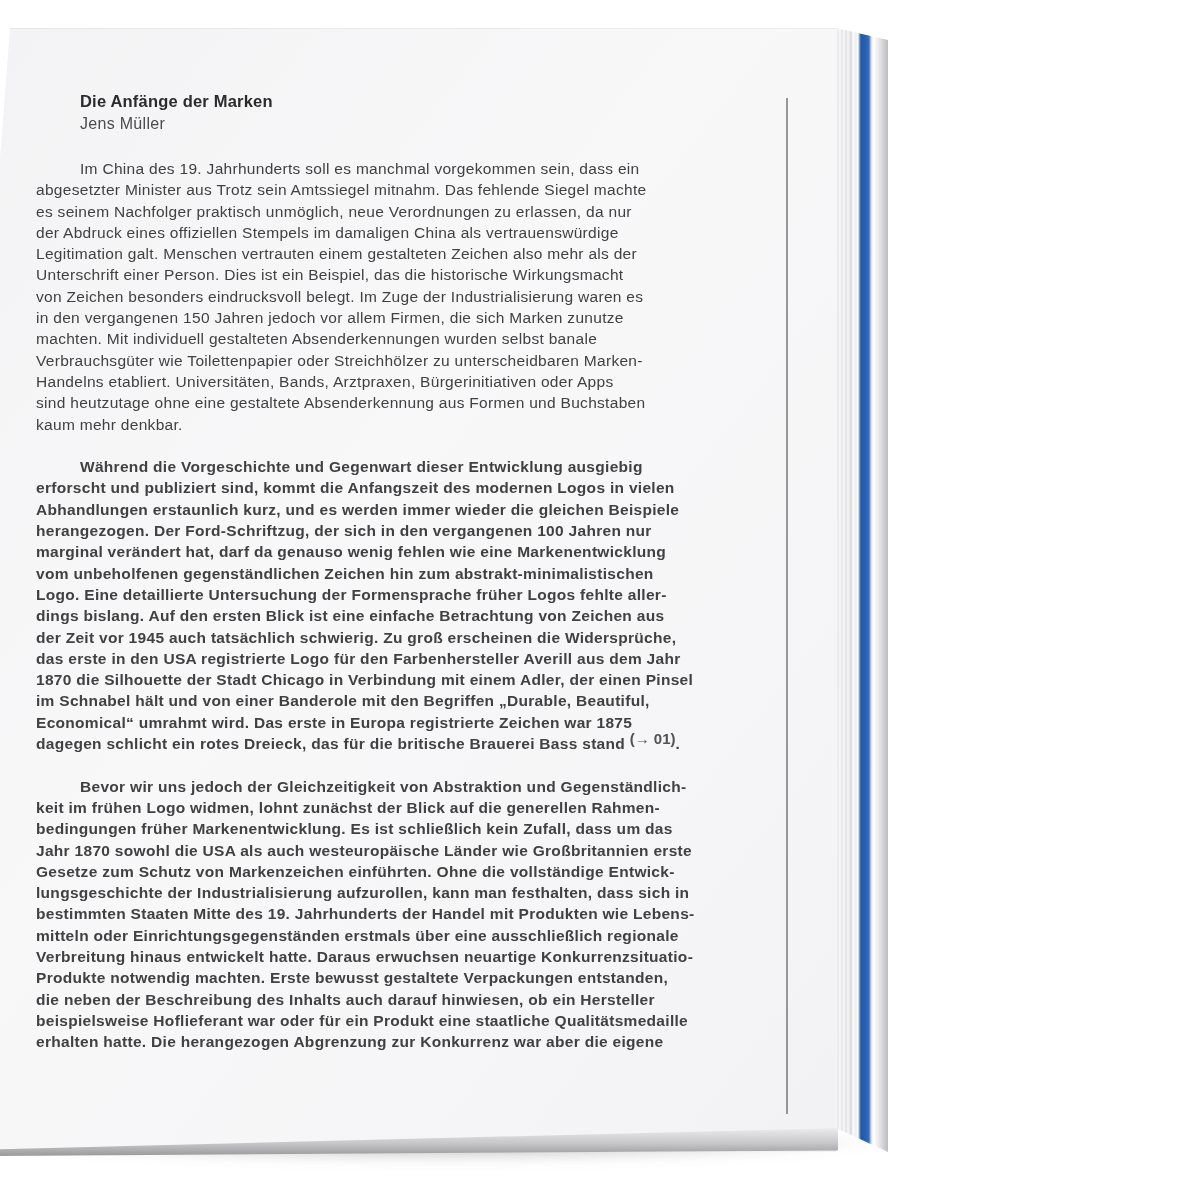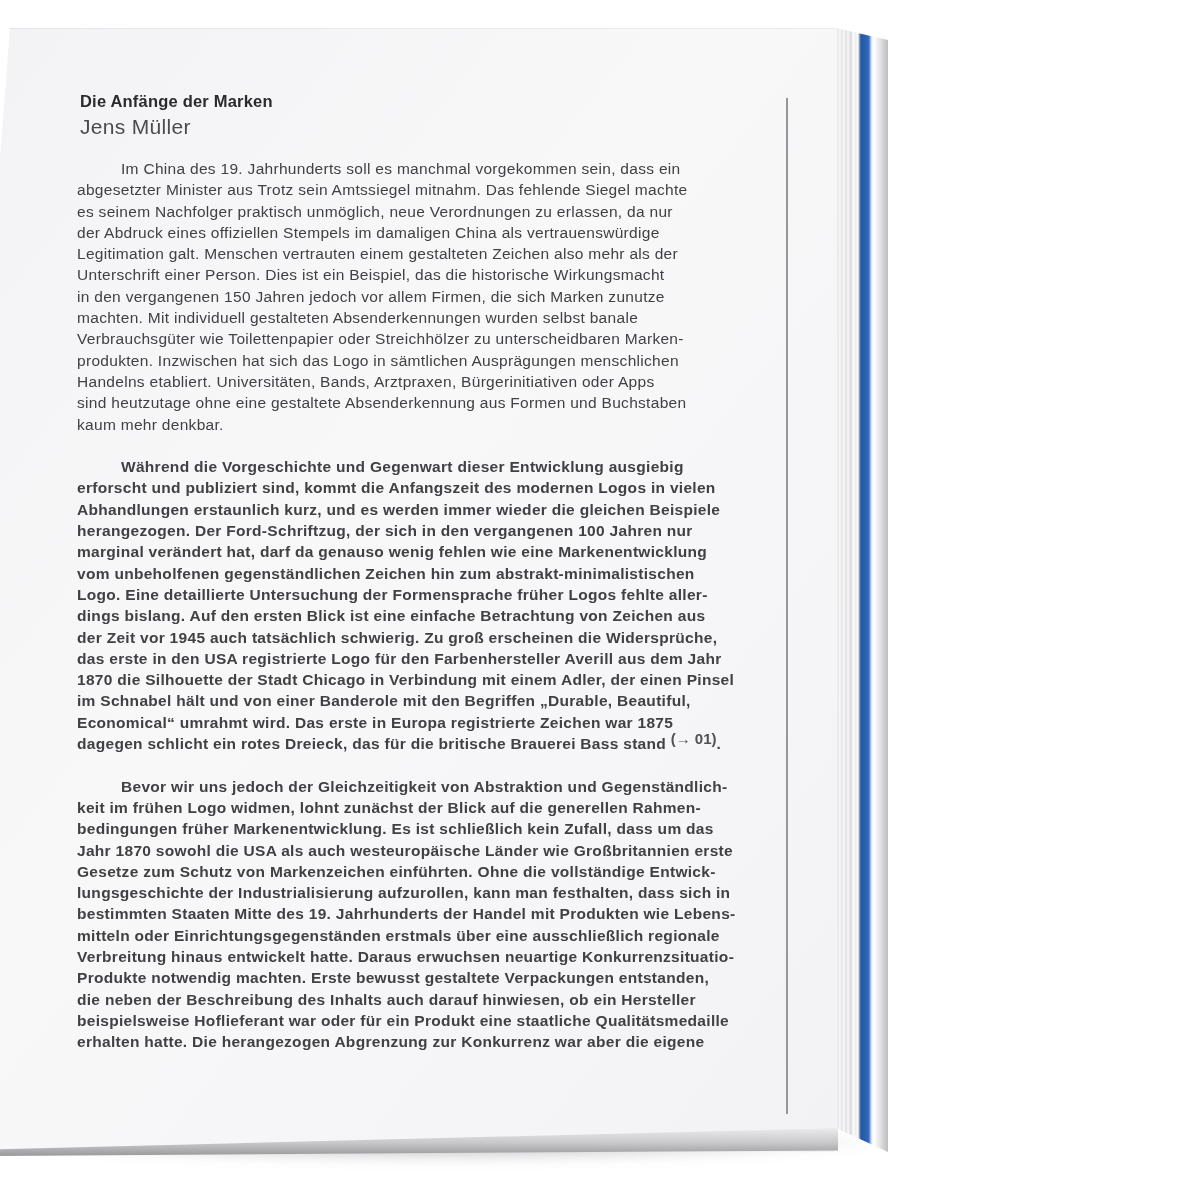--- a/index.html
+++ b/index.html
@@ -29,29 +29,28 @@
     position:absolute;left:0;top:0;width:10px;height:130px;background:#ffffff;
     clip-path:polygon(0 0,100% 0,0 100%);
   }
 
   .title{
     position:absolute;left:80px;top:64px;margin:0;
     font-size:16.5px;font-weight:bold;letter-spacing:0.2px;color:#2b2b2d;
   }
   .author{
     position:absolute;left:80px;top:87px;
-    font-size:21px;letter-spacing:0.3px;color:#4b4b4e;
+    font-size:16px;letter-spacing:0.3px;color:#4b4b4e;
   }
 
   .body-text{position:absolute;left:36px;top:130px;width:676px;color:#414144;}
   .para + .para{margin-top:21.3px;font-weight:bold;}
   .line{
     height:21.3px;line-height:21.3px;font-size:15.5px;letter-spacing:0.3px;
     white-space:nowrap;
-    margin-left:41px;
   }
   .line.indent{padding-left:44px;}
   .sup{font-size:15px;letter-spacing:0;position:relative;top:-5px;color:#515154;}
 
   .rule{position:absolute;left:786px;top:70px;width:1.5px;height:1016px;background:#97979a;}
   .pagenum{
     position:absolute;left:728px;top:1101px;width:58px;text-align:right;
     font-size:15px;letter-spacing:0.3px;color:#454548;
   }
 
@@ -85,24 +84,24 @@
       <h1 class="title">Die Anfänge der Marken</h1>
       <div class="author">Jens Müller</div>
       <div class="body-text" id="body-text">
           <div class="para">
             <div class="line indent">Im China des 19. Jahrhunderts soll es manchmal vorgekommen sein, dass ein</div>
             <div class="line">abgesetzter Minister aus Trotz sein Amtssiegel mitnahm. Das fehlende Siegel machte</div>
             <div class="line">es seinem Nachfolger praktisch unmöglich, neue Verordnungen zu erlassen, da nur</div>
             <div class="line">der Abdruck eines offiziellen Stempels im damaligen China als vertrauenswürdige</div>
             <div class="line">Legitimation galt. Menschen vertrauten einem gestalteten Zeichen also mehr als der</div>
             <div class="line">Unterschrift einer Person. Dies ist ein Beispiel, das die historische Wirkungsmacht</div>
+            <div class="line">von Zeichen besonders eindrucksvoll belegt. Im Zuge der Industrialisierung waren es</div>
             <div class="line">in den vergangenen 150 Jahren jedoch vor allem Firmen, die sich Marken zunutze</div>
             <div class="line">machten. Mit individuell gestalteten Absenderkennungen wurden selbst banale</div>
             <div class="line">Verbrauchsgüter wie Toilettenpapier oder Streichhölzer zu unterscheidbaren Marken-</div>
-            <div class="line">produkten. Inzwischen hat sich das Logo in sämtlichen Ausprägungen menschlichen</div>
             <div class="line">Handelns etabliert. Universitäten, Bands, Arztpraxen, Bürgerinitiativen oder Apps</div>
             <div class="line">sind heutzutage ohne eine gestaltete Absenderkennung aus Formen und Buchstaben</div>
             <div class="line">kaum mehr denkbar.</div>
           </div>
           <div class="para">
             <div class="line indent">Während die Vorgeschichte und Gegenwart dieser Entwicklung ausgiebig</div>
             <div class="line">erforscht und publiziert sind, kommt die Anfangszeit des modernen Logos in vielen</div>
             <div class="line">Abhandlungen erstaunlich kurz, und es werden immer wieder die gleichen Beispiele</div>
             <div class="line">herangezogen. Der Ford-Schriftzug, der sich in den vergangenen 100 Jahren nur</div>
             <div class="line">marginal verändert hat, darf da genauso wenig fehlen wie eine Markenentwicklung</div>

